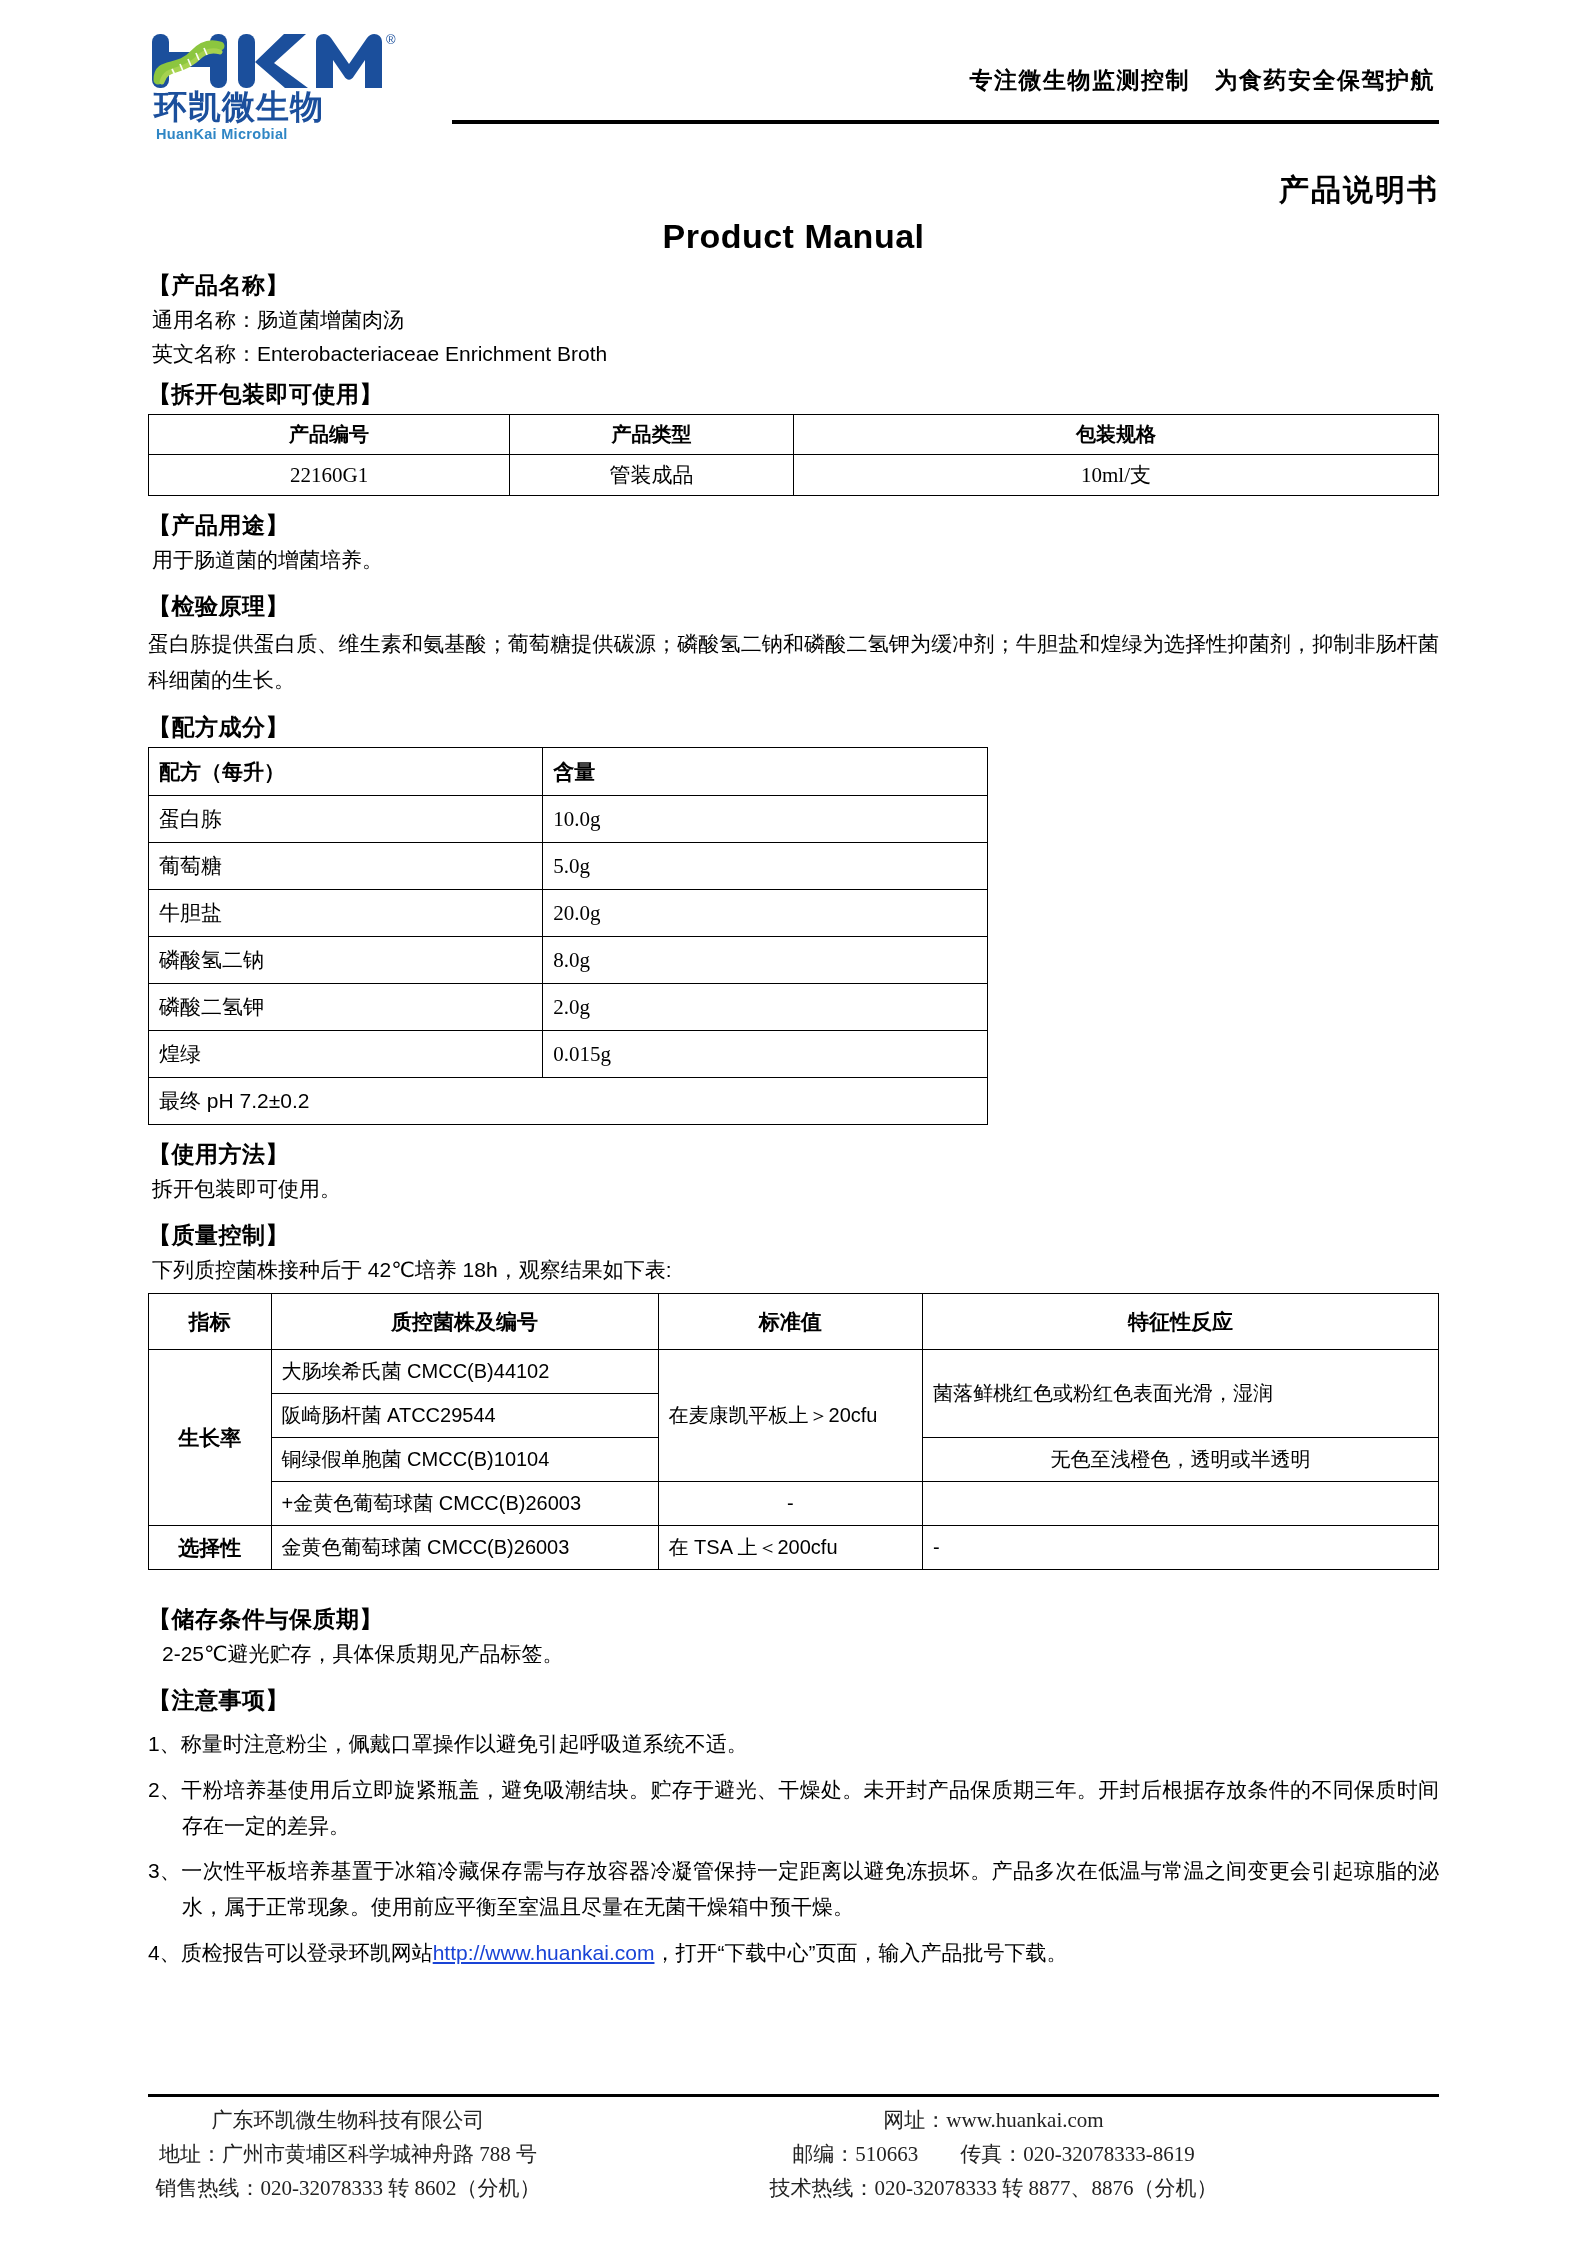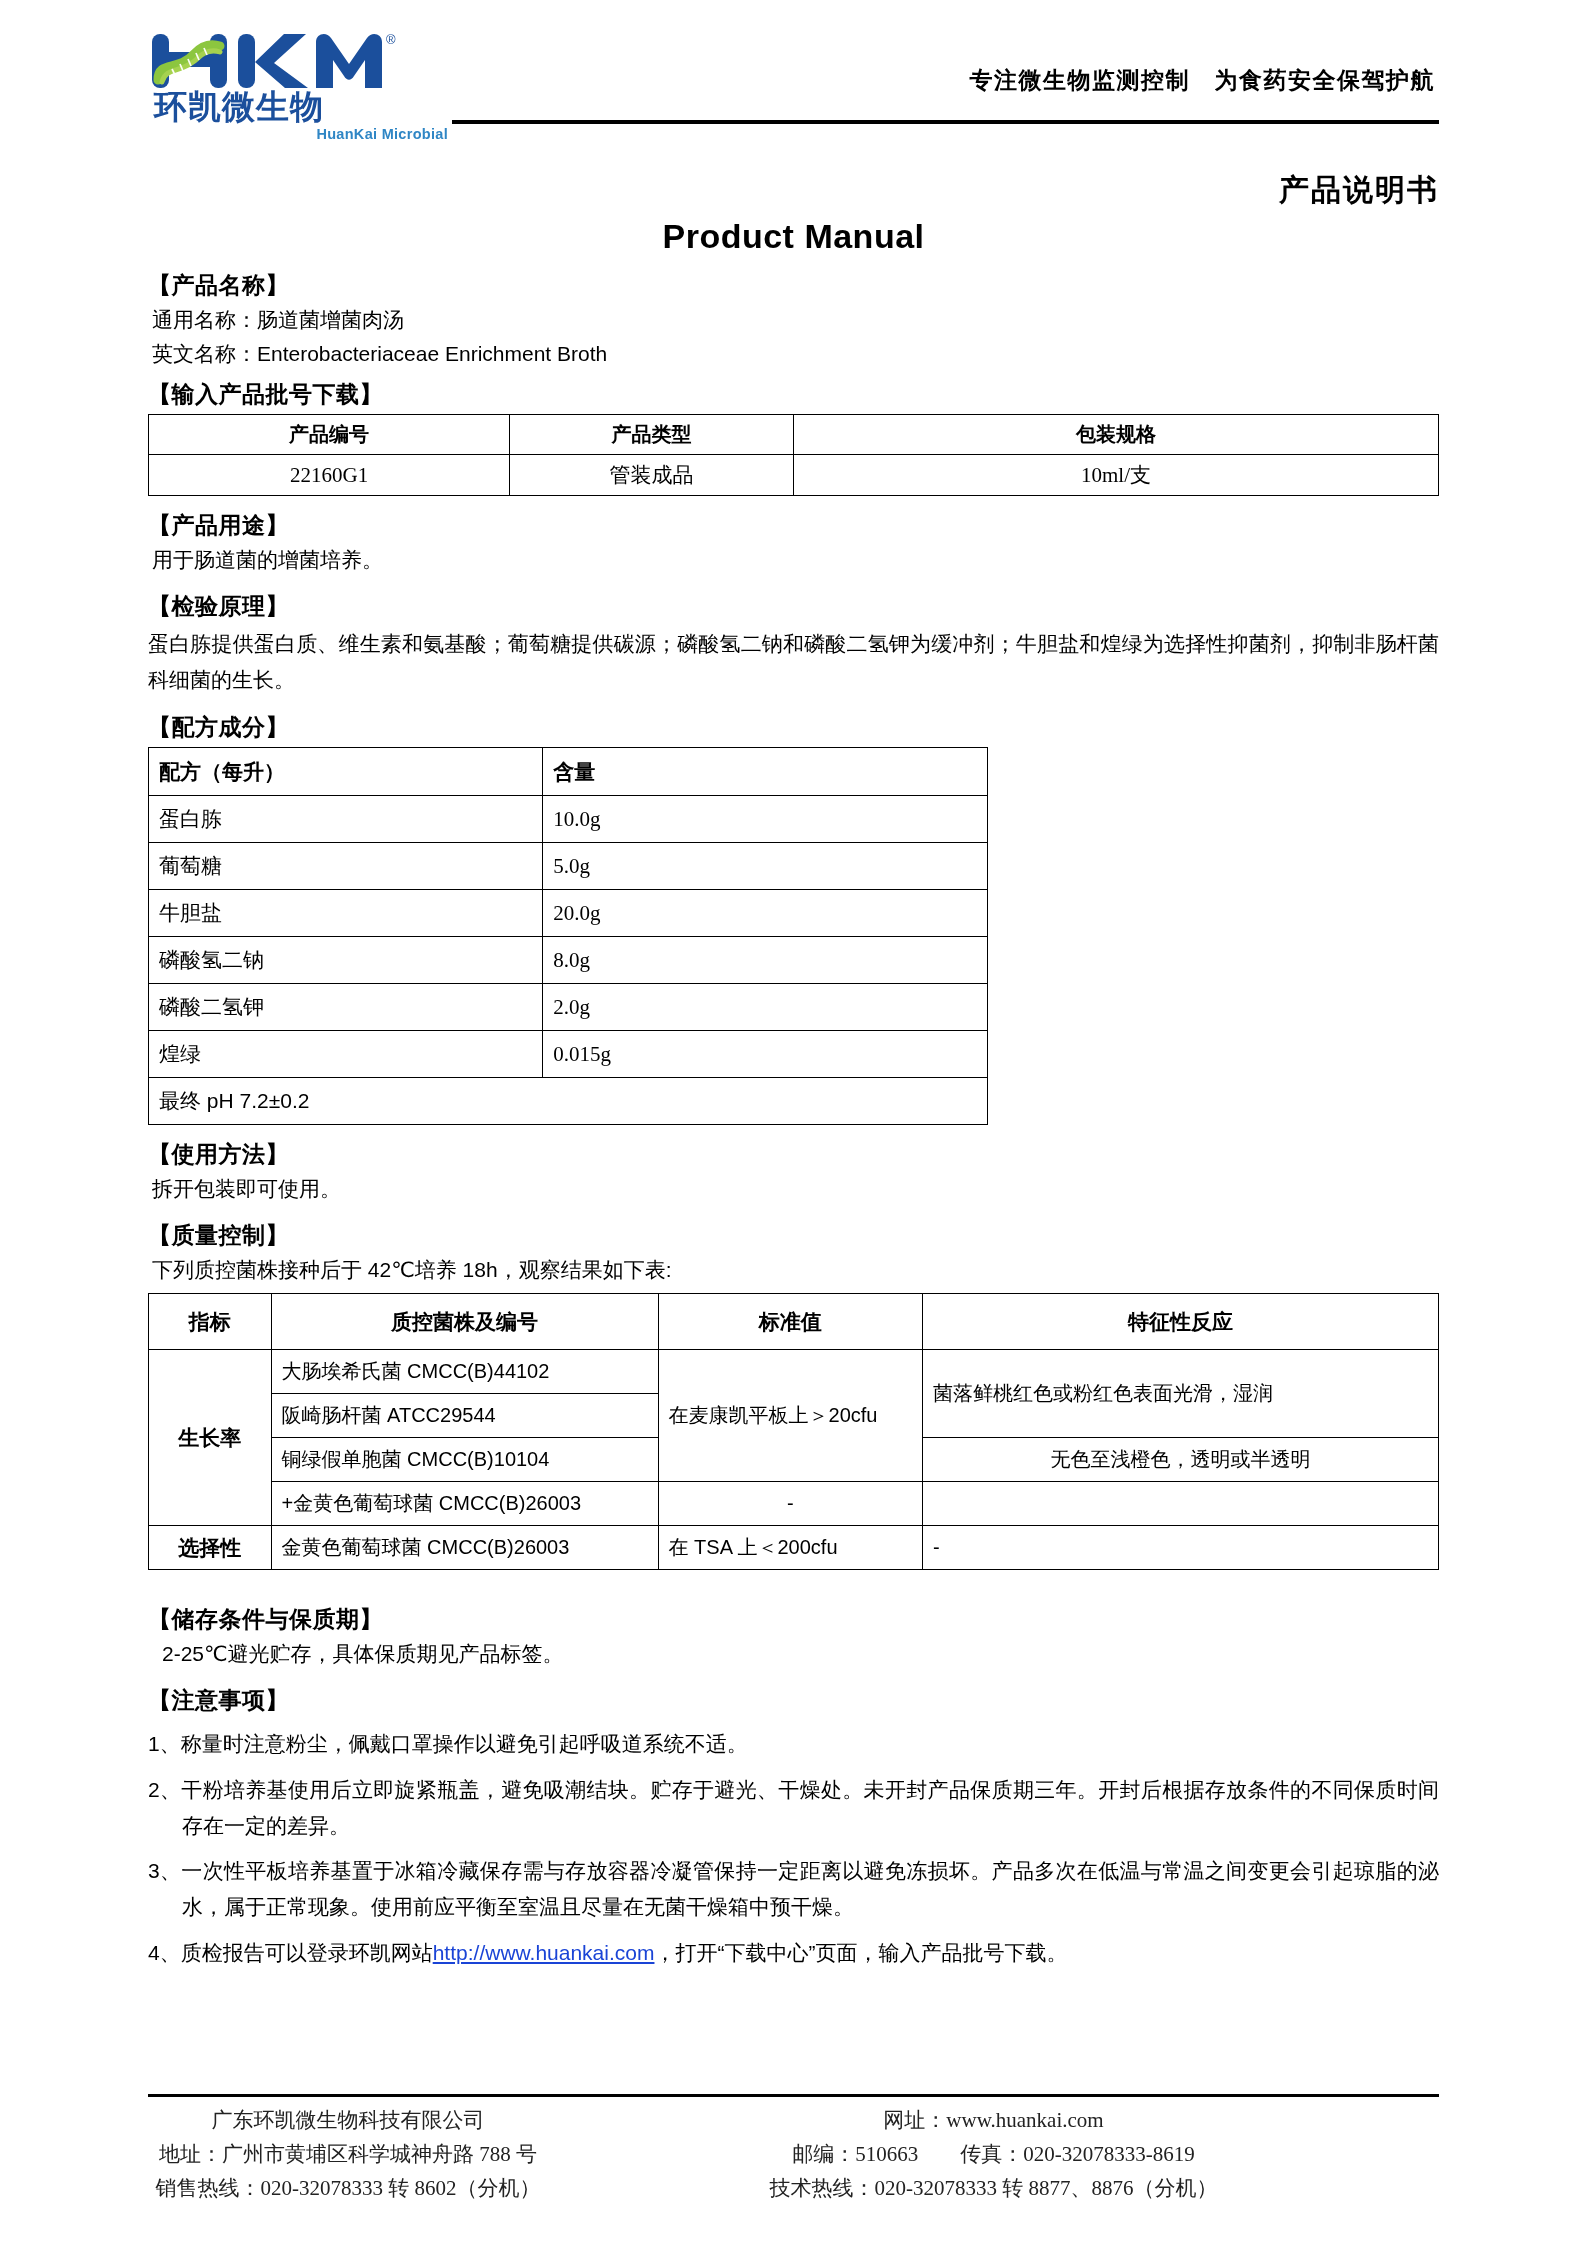--- a/index.html
+++ b/index.html
@@ -51,21 +51,20 @@
     margin-left: 6px;
   }
   .logo-en {
     font-family: "Liberation Sans", "DejaVu Sans", sans-serif;
     font-size: 14.5px;
     font-weight: 700;
     color: #2f86c5;
     letter-spacing: 0.3px;
     margin-left: 8px;
     margin-top: 1px;
-    text-align: right;
   }
   .header-right {
     flex: 1;
     display: flex;
     flex-direction: column;
     justify-content: flex-end;
     padding-bottom: 18px;
   }
   .tagline {
     font-family: "Liberation Sans", "DejaVu Sans", sans-serif;
@@ -285,21 +284,21 @@
     </div>
   </div>
 
   <div class="doc-title-cn">产品说明书</div>
   <div class="doc-title-en">Product Manual</div>
 
   <div class="sec-head">【产品名称】</div>
   <div class="body-line">通用名称：肠道菌增菌肉汤</div>
   <div class="body-line">英文名称：Enterobacteriaceae Enrichment Broth</div>
 
-  <div class="sec-head tight">【输入产品批号下载】</div>
+  <div class="sec-head tight">【拆开包装即可使用】</div>
   <table class="tbl-code">
     <tbody>
         <tr>
       <th class="c1">产品编号</th>
       <th class="c2">产品类型</th>
       <th class="c3">包装规格</th>
     </tr>
     <tr>
       <td>22160G1</td>
       <td>管装成品</td>

